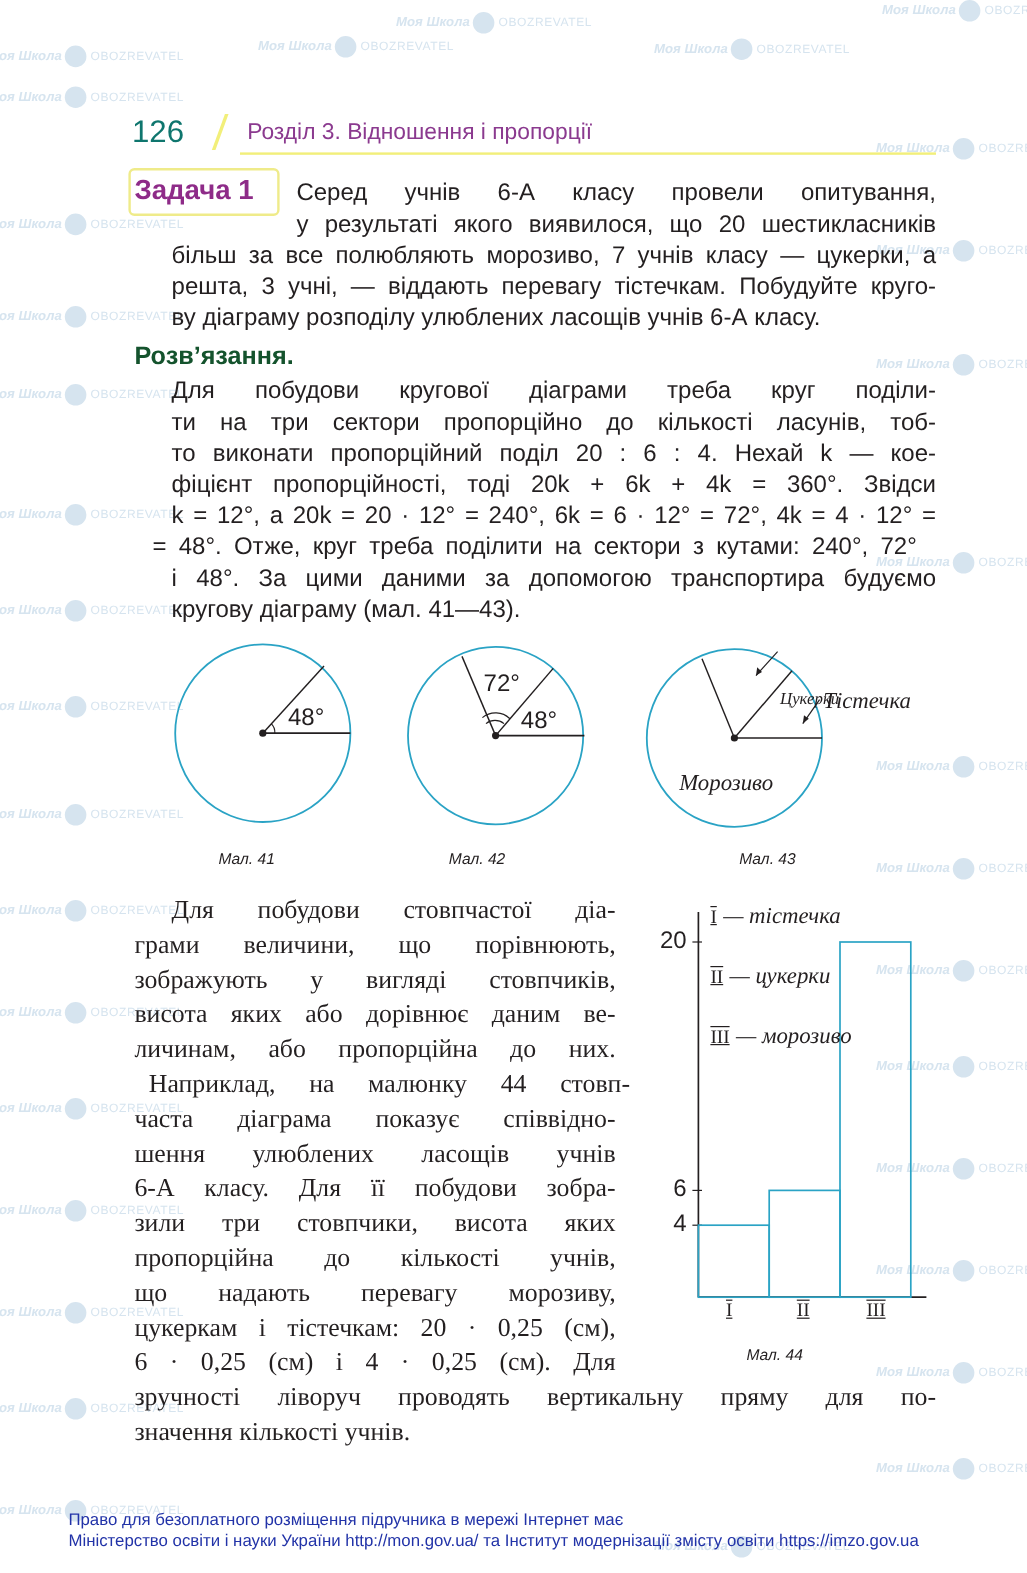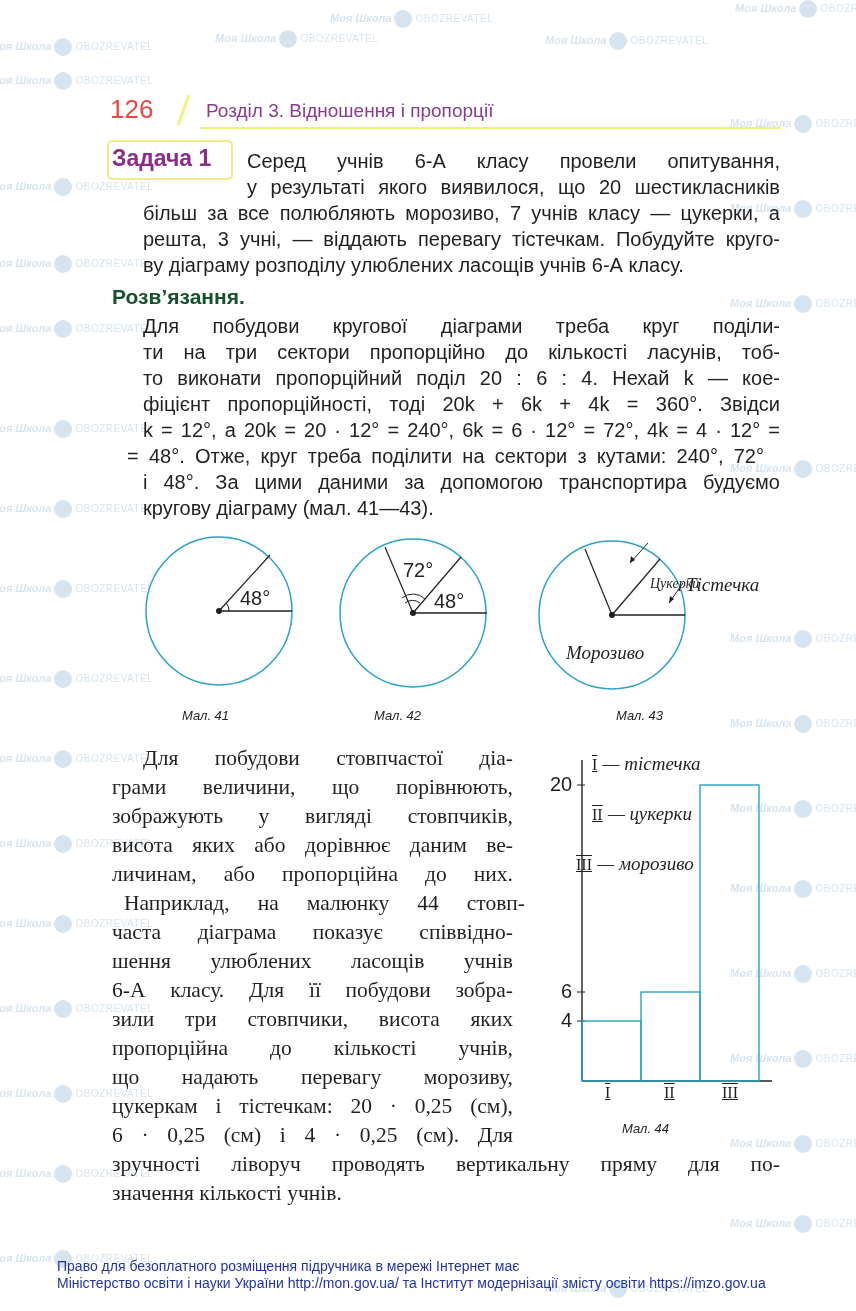--- a/index.html
+++ b/index.html
@@ -2,21 +2,21 @@
 <html><head>
   <meta charset="utf-8">
   <style>
     html, body { margin: 0; padding: 0; }
     body { width: 856px; height: 1311px; background: #ffffff; position: relative; overflow: hidden; font-family: "Liberation Sans", sans-serif; color: #231f20; }
     .abs { position: absolute; }
     .watermark { position: absolute; font-family: "Liberation Sans", sans-serif; font-size: 11px; font-style: italic; font-weight: bold; color: #d6e4ef; white-space: nowrap; pointer-events: none; }
     .watermark .wm-logo { display: inline-block; width: 18px; height: 18px; border-radius: 50%; background: #d6e4ef; vertical-align: middle; margin: 0 3px; }
     .watermark .wm-brand { font-style: normal; font-weight: normal; font-size: 10px; letter-spacing: 0.5px; }
 
-    .page-number { left: 110px; top: 94px; font-size: 26px; color: #ef4444; font-family: "Liberation Sans", sans-serif; }
+    .page-number { left: 110px; top: 94px; font-size: 26px; color: #0f766e; font-family: "Liberation Sans", sans-serif; }
     .header-slash { left: 182px; top: 95px; width: 3px; height: 30px; background: #f2ef7a; transform: skewX(-20deg); }
     .chapter-title { left: 206px; top: 100px; font-size: 19px; color: #8b3a8f; }
     .header-rule { left: 200px; top: 127px; width: 580px; height: 2px; background: #f2ef7a; }
 
     .task-box { left: 107px; top: 140px; width: 126px; height: 40px; border: 2px solid #efeb8a; border-radius: 5px; box-sizing: border-box; }
     .task-label { left: 112px; top: 145px; font-size: 23px; font-weight: bold; color: #8e2b88; }
 
     .sans-text { font-family: "Liberation Sans", sans-serif; font-size: 20px; line-height: 26px; color: #231f20; }
     .task-line { position: absolute; white-space: nowrap; }
     .justify { text-align: justify; text-align-last: justify; }
@@ -180,21 +180,21 @@
 <div class="abs" style="left:561px;top:1009px;font-size:20px;font-family:'Liberation Sans',sans-serif;">4</div>
 
 <div class="abs" style="left:592px;top:753px;font-size:19px;">
   <span style="font-family:'Liberation Serif',serif;text-decoration:underline overline;font-size:16px;">I</span>
   <span class="italic-serif">— тістечка</span>
 </div>
 <div class="abs" style="left:592px;top:803px;font-size:19px;">
   <span style="font-family:'Liberation Serif',serif;text-decoration:underline overline;font-size:16px;">II</span>
   <span class="italic-serif">— цукерки</span>
 </div>
-<div class="abs" style="left:576px;top:853px;font-size:19px;text-align:right;">
+<div class="abs" style="left:592px;top:853px;font-size:19px;text-align:right;">
   <span style="font-family:'Liberation Serif',serif;text-decoration:underline overline;font-size:16px;">III</span>
   <span class="italic-serif">— морозиво</span>
 </div>
 
 <div class="abs" style="left:605px;top:1084px;font-size:16px;font-family:'Liberation Serif',serif;text-decoration:underline overline;">I</div>
 <div class="abs" style="left:664px;top:1084px;font-size:16px;font-family:'Liberation Serif',serif;text-decoration:underline overline;">II</div>
 <div class="abs" style="left:722px;top:1084px;font-size:16px;font-family:'Liberation Serif',serif;text-decoration:underline overline;">III</div>
 
 <div class="caption" style="left:622px;top:1121px;">Мал. 44</div>
 

